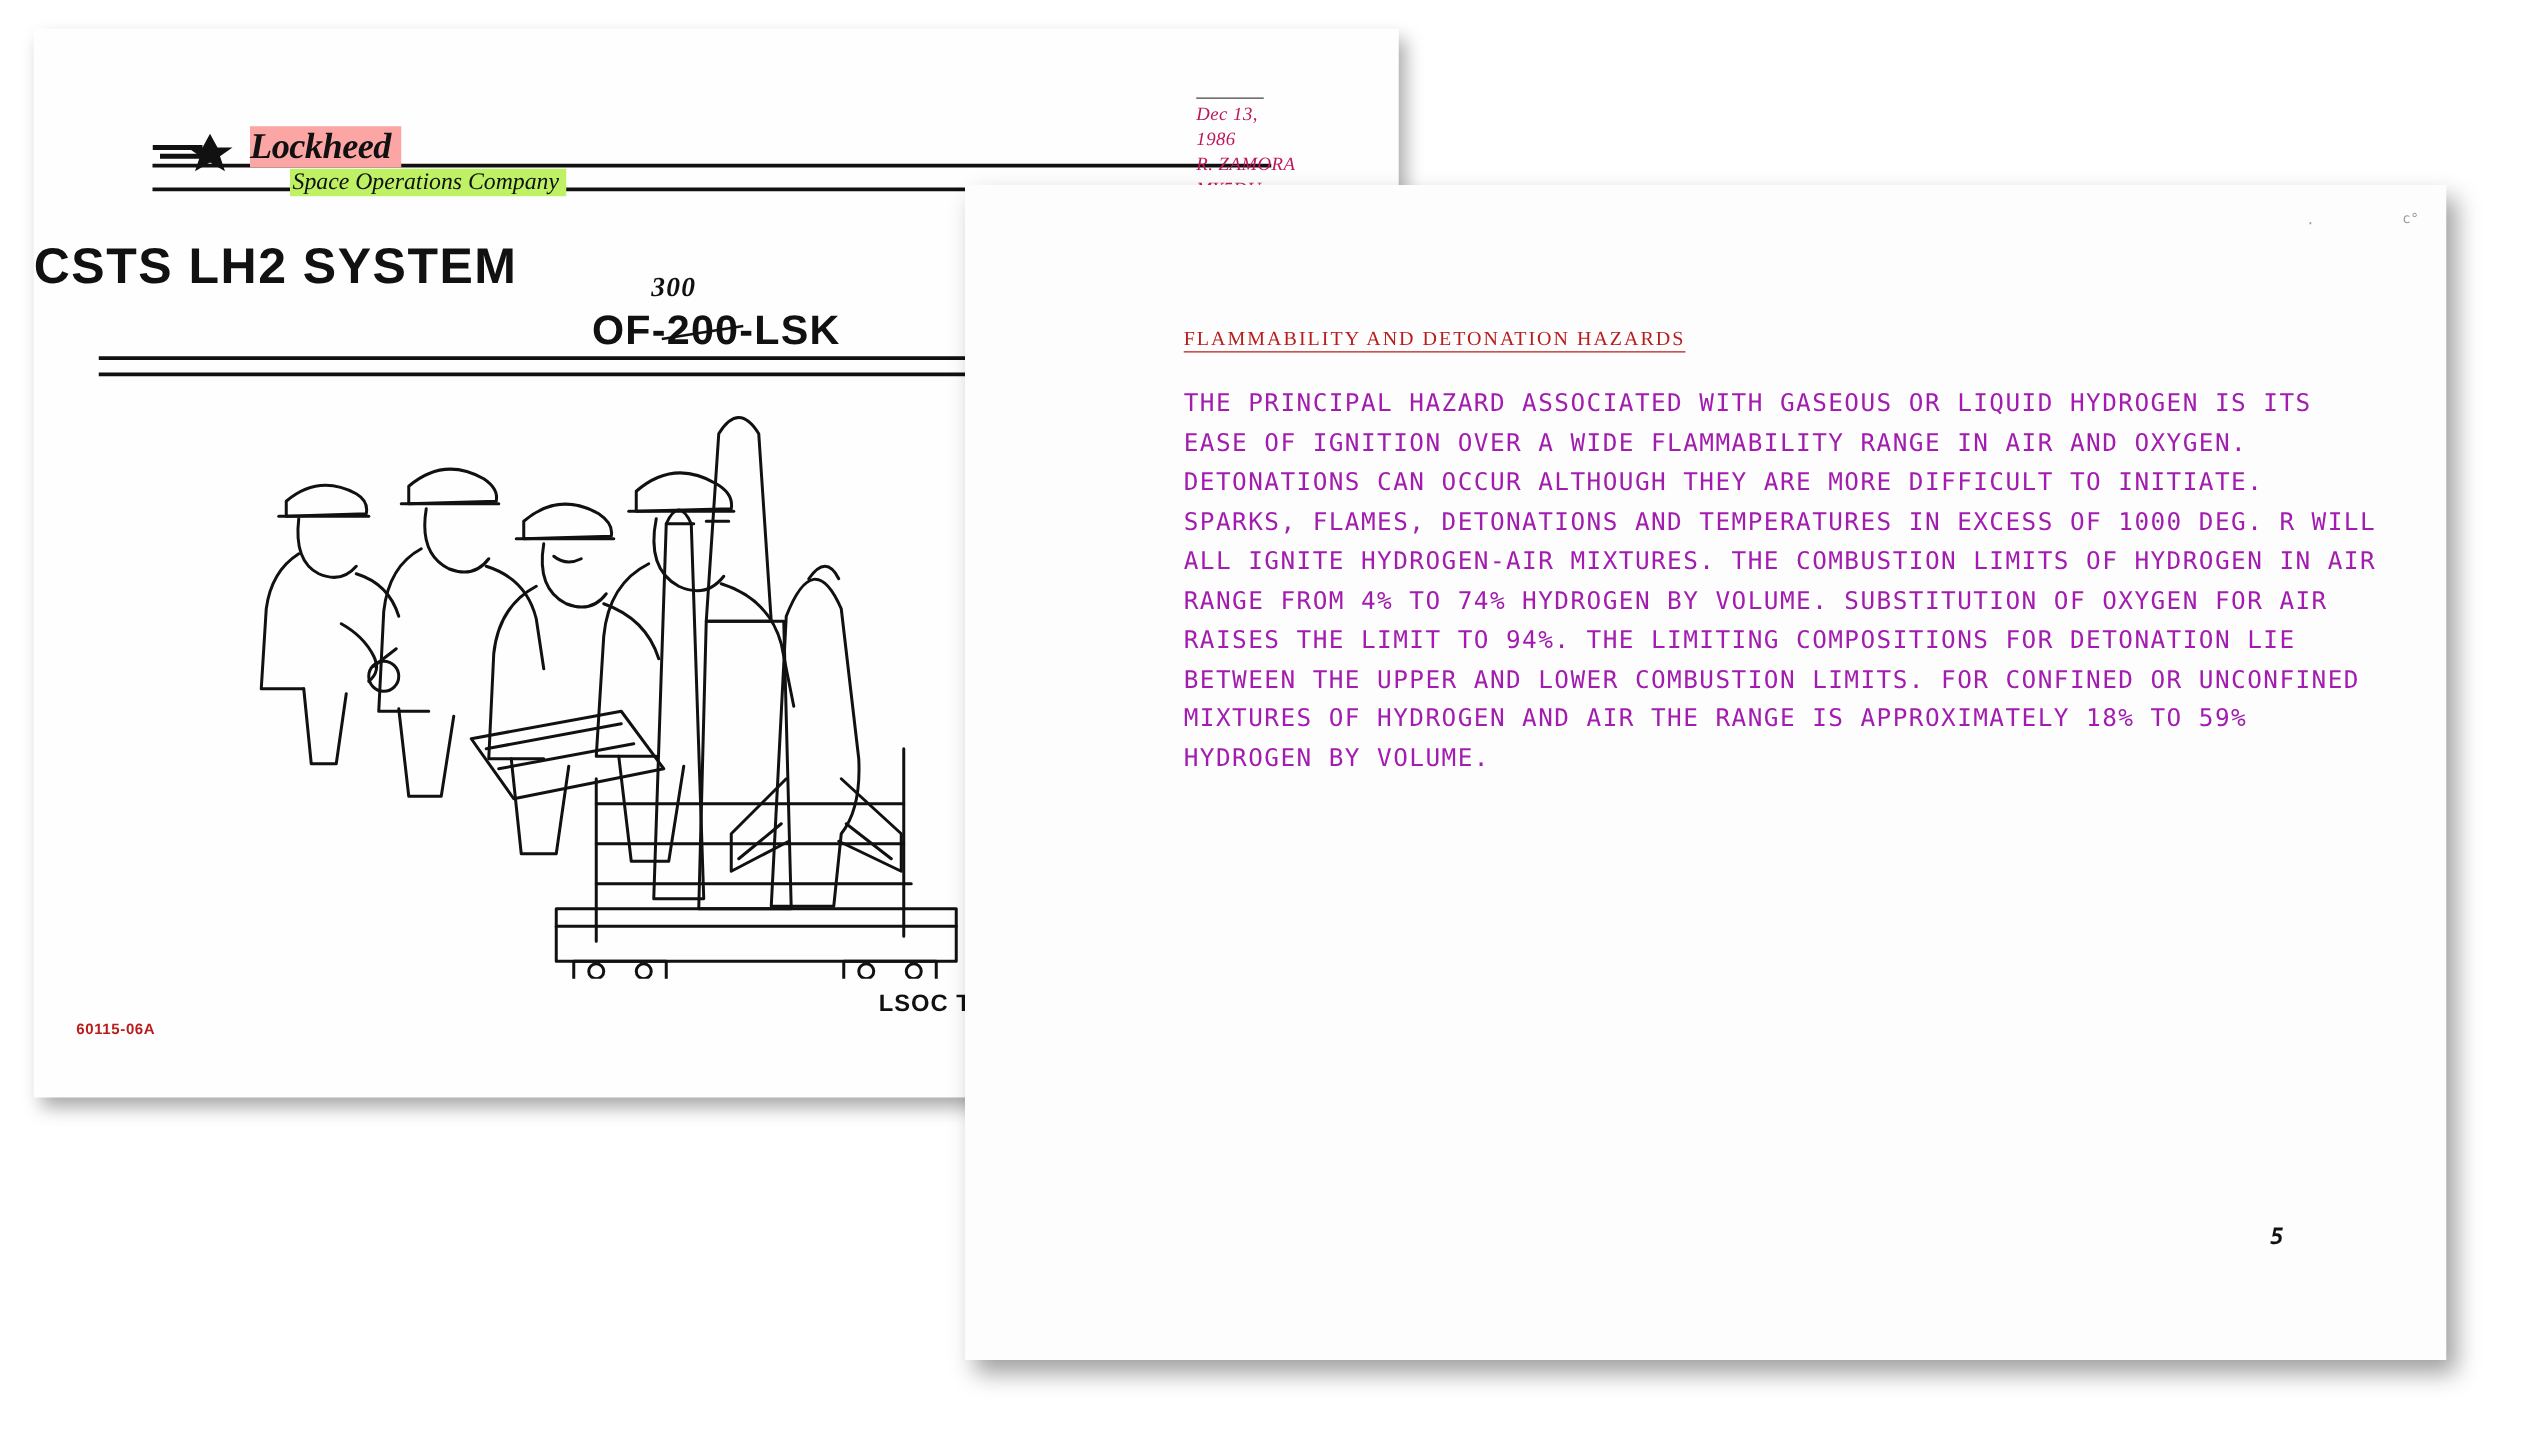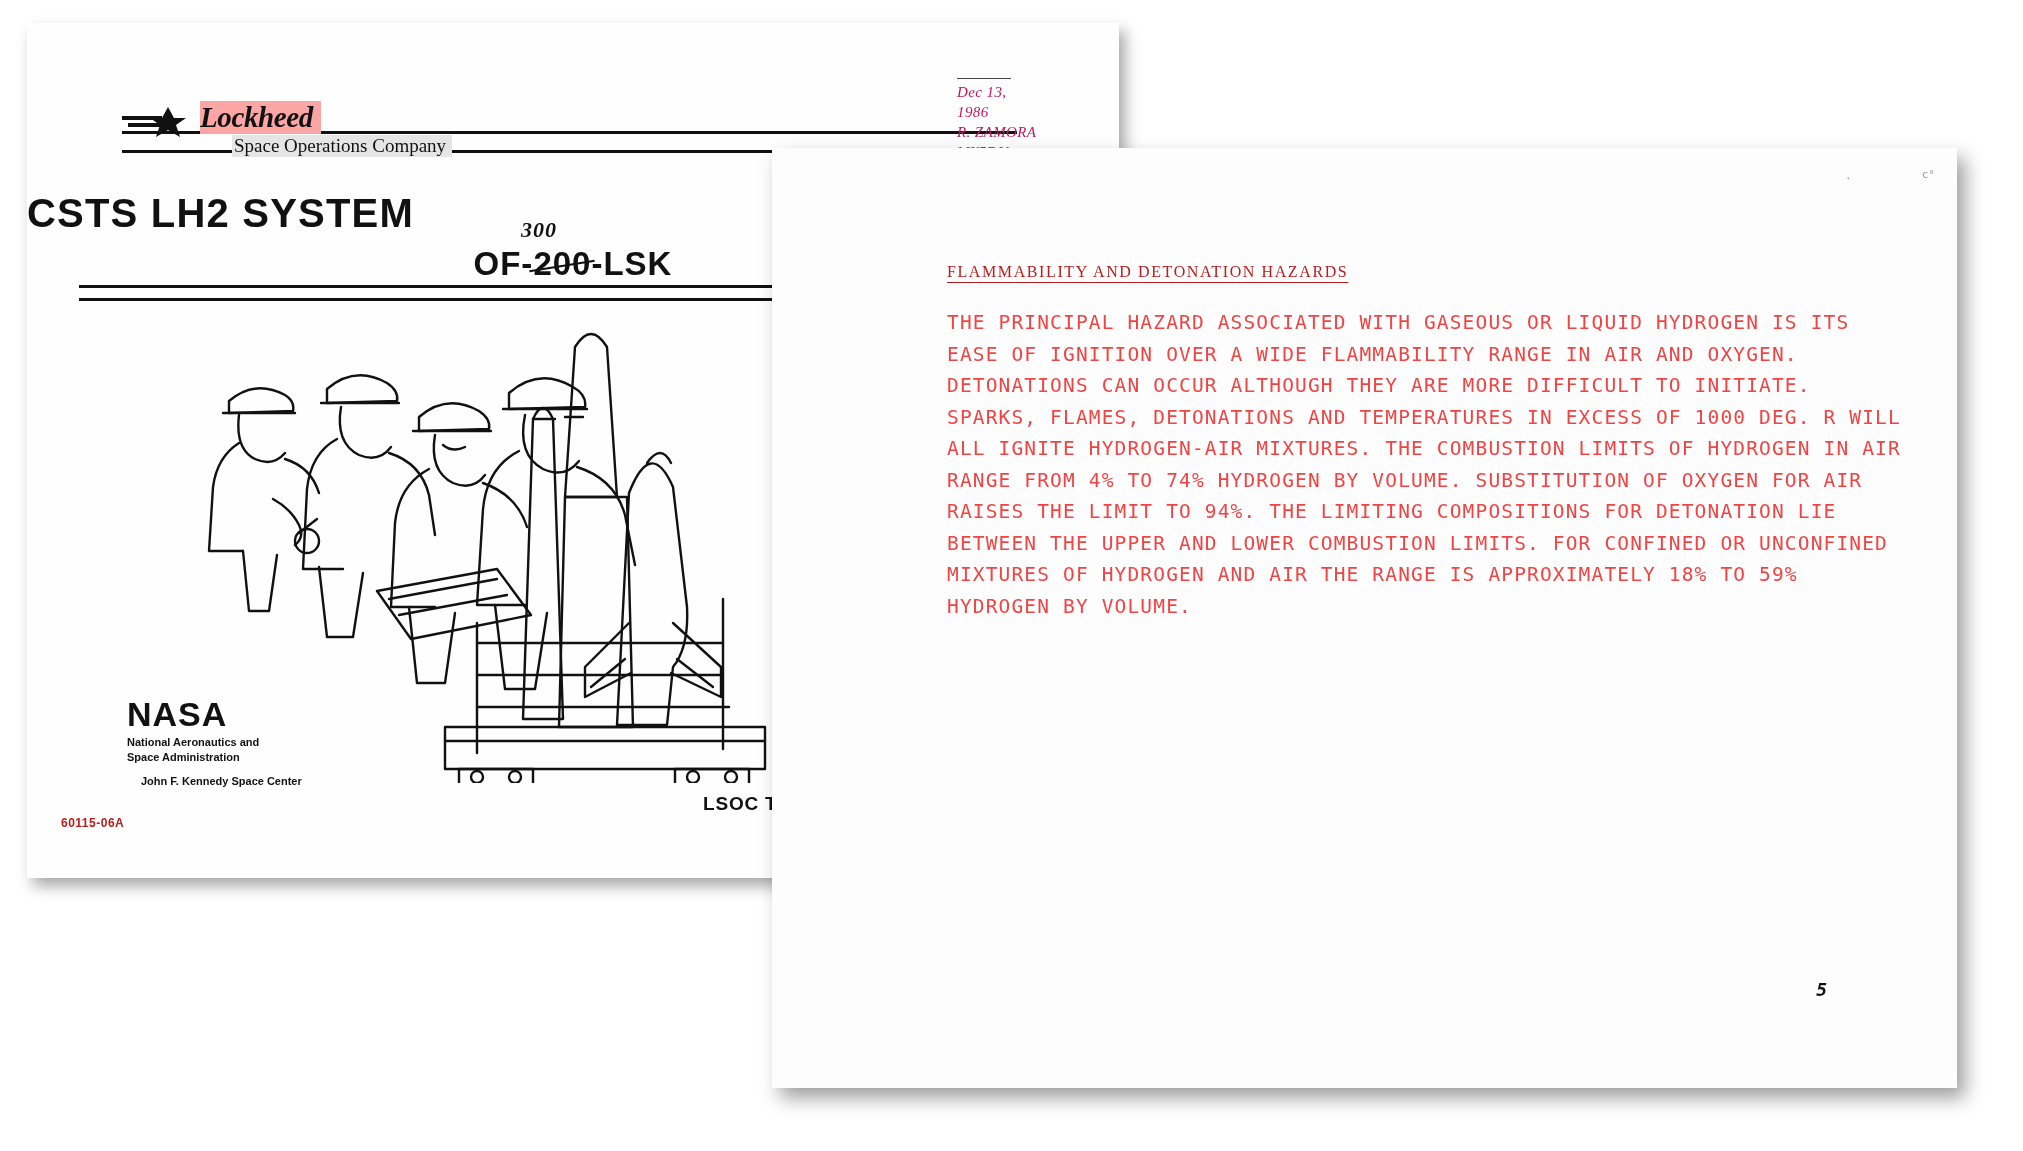--- a/index.html
+++ b/index.html
@@ -64,23 +64,24 @@
     color: #111;
     background: #fca5a5;
     padding-right: 8px;
     letter-spacing: -0.4px;
   }
   .lh-sub {
     position: absolute;
     left: 110px;
     top: 34px;
     font-family: "Liberation Serif", serif;
+    font-style: italic;
     font-size: 19px;
     color: #111;
-    background: #e5e5e5;
+    background: #bef264;
     padding: 0 6px 0 2px;
     white-space: nowrap;
   }
   .lh-star {
     position: absolute;
     left: 0px;
     top: 6px;
     width: 86px;
     height: 30px;
   }
@@ -258,21 +259,21 @@
     text-decoration: underline;
     text-underline-offset: 5px;
     margin-bottom: 26px;
     white-space: nowrap;
   }
   .doc-para {
     font-family: "DejaVu Sans Mono", monospace;
     font-size: 19.5px;
     line-height: 31.5px;
     letter-spacing: 1.15px;
-    color: #ef4444;
+    color: #a21caf;
     margin: 0 0 28px 0;
   }
   .page-number {
     position: absolute;
     right: 130px;
     bottom: 88px;
     font-family: "DejaVu Sans Mono", monospace;
     font-size: 18px;
     font-weight: bold;
     font-style: italic;
@@ -401,26 +402,20 @@
           <circle cx="300" cy="454" r="6"></circle>
           <circle cx="338" cy="454" r="6"></circle>
           <circle cx="516" cy="454" r="6"></circle>
           <circle cx="554" cy="454" r="6"></circle>
         </g>
       </g>
     </svg>
 
     <div class="lsoc-caption">LSOC TR</div>
 
-    <div class="nasa-block">
-      <div class="nasa-word">NASA</div>
-      <div class="nasa-line1">National Aeronautics and</div>
-      <div class="nasa-line1">Space Administration</div>
-      <div class="nasa-line2">John F. Kennedy Space Center</div>
-    </div>
 
     <div class="doc-code">60115-06A</div>
   </div>
 
   <div class="page-front">
 
     <div class="corner-marks">
       <span class="cm-a">·</span>
       <span class="cm-b">c°</span>
     </div>

